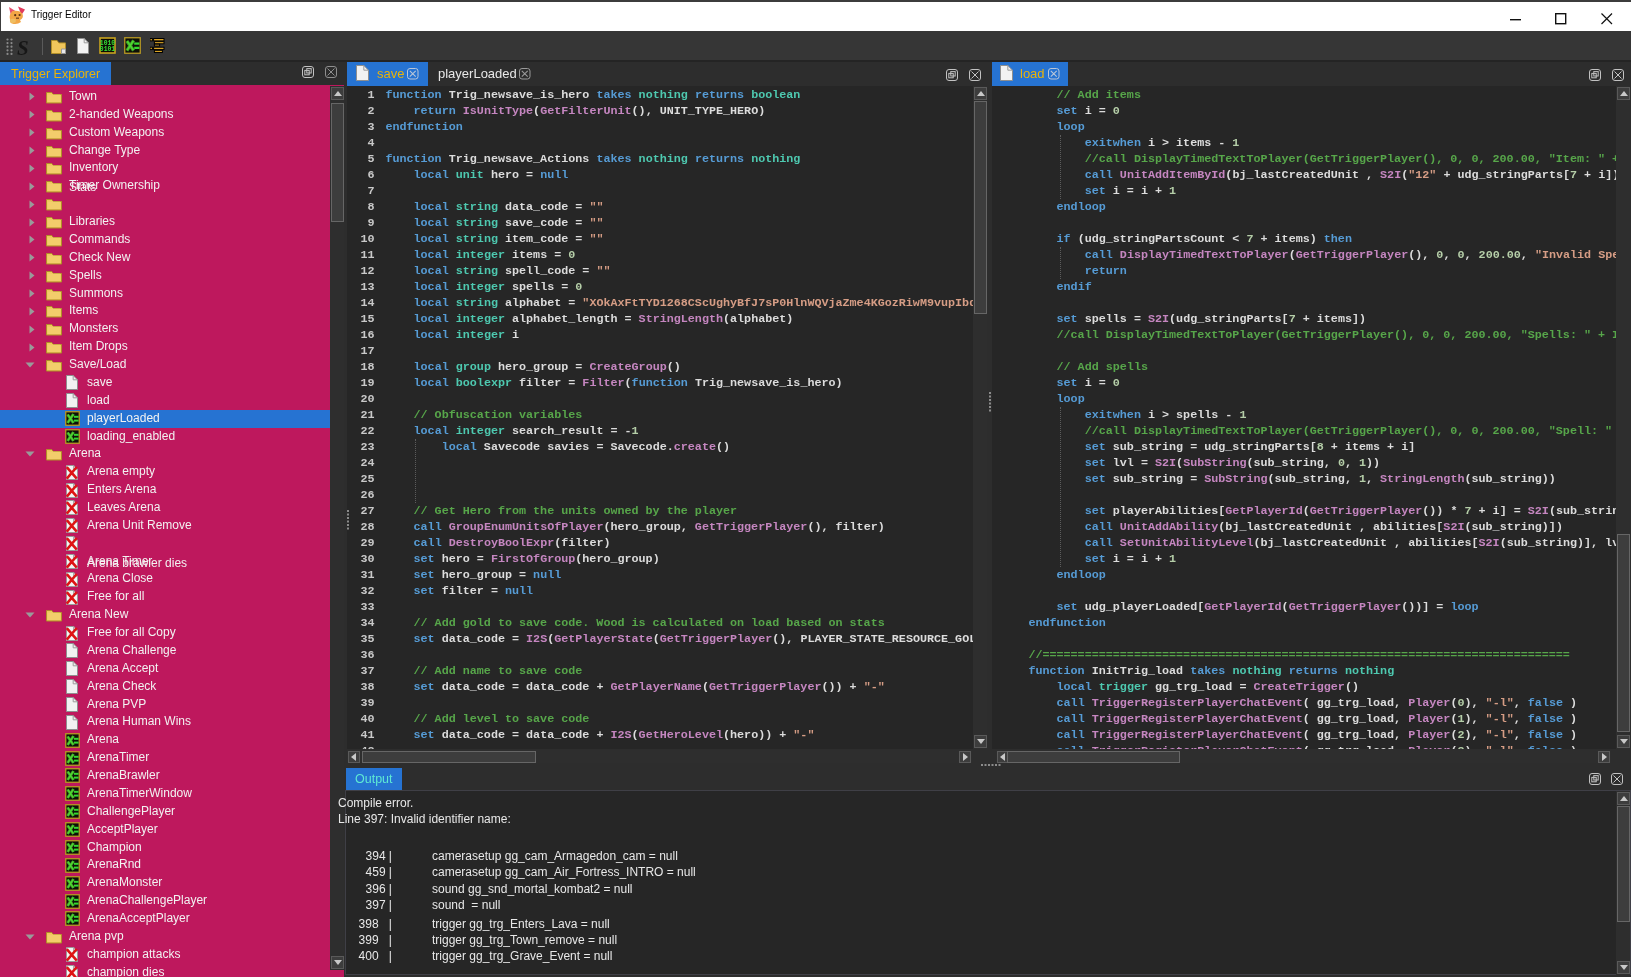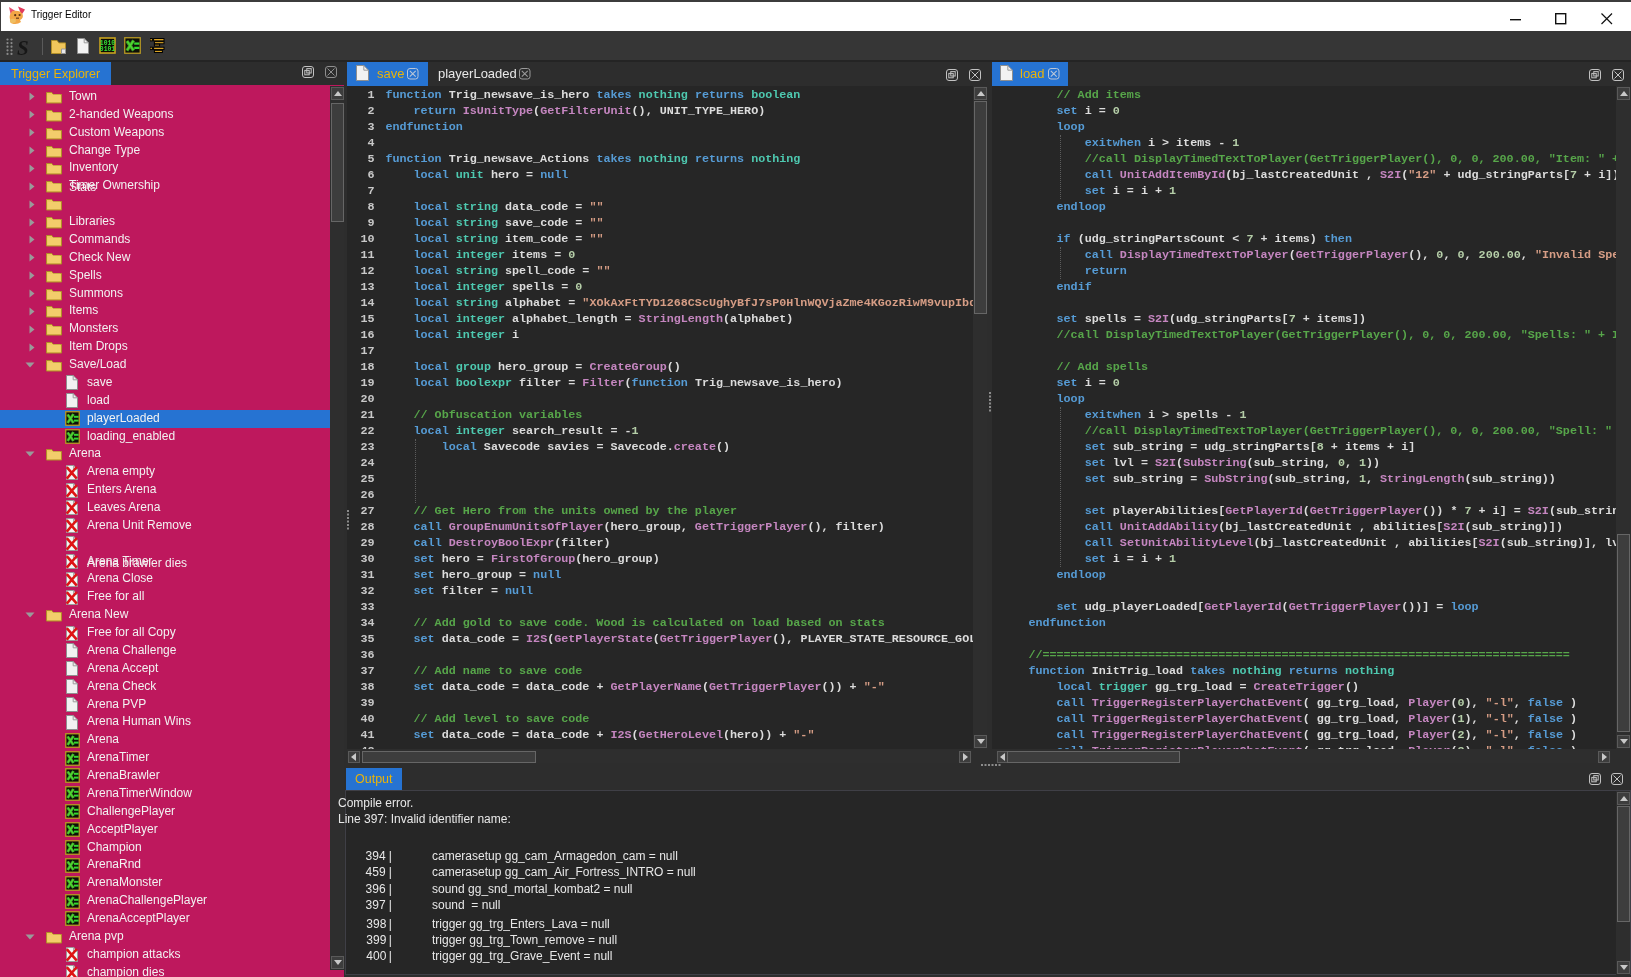--- a/index.html
+++ b/index.html
@@ -700,21 +700,21 @@
 <div class="abs sbthumb" style="left:1007px;top:750.5px;width:173px;height:12px"></div>
 <svg class="abs" style="left:981px;top:763.5px" width="20" height="2" viewBox="0 0 20 2">
     <rect x="0.0" y="0" width="2" height="2" fill="#8b8b8b"></rect>
     <rect x="3.5" y="0" width="2" height="2" fill="#8b8b8b"></rect>
     <rect x="7.0" y="0" width="2" height="2" fill="#8b8b8b"></rect>
     <rect x="10.5" y="0" width="2" height="2" fill="#8b8b8b"></rect>
     <rect x="14.0" y="0" width="2" height="2" fill="#8b8b8b"></rect>
     <rect x="17.5" y="0" width="2" height="2" fill="#8b8b8b"></rect>
   </svg>
 <div class="abs" style="left:346px;top:768px;width:56px;height:22px;background:#2673D2"></div>
-<div class="abs" style="left:355px;top:772px;font-size:12.5px;color:#eab308">Output</div>
+<div class="abs" style="left:355px;top:772px;font-size:12.5px;color:#5eead4">Output</div>
 <svg class="abs" style="left:1589px;top:773px" width="12" height="12" viewBox="0 0 12 12">
     <rect x="0.5" y="0.5" width="11" height="11" rx="2.5" fill="none" stroke="#c2c2c2"></rect>
     <rect x="2.8" y="4.4" width="4.4" height="4.4" fill="none" stroke="#c2c2c2"></rect>
     <rect x="4.8" y="2.6" width="4.4" height="4.4" fill="none" stroke="#c2c2c2"></rect>
   </svg>
 <svg class="abs" style="left:1611px;top:773px" width="12" height="12" viewBox="0 0 12 12">
     <rect x="0.5" y="0.5" width="11" height="11" rx="2.5" fill="none" stroke="#c2c2c2"></rect>
     <path d="M2.5 2.5 L9.5 9.5 M9.5 2.5 L2.5 9.5" stroke="#c2c2c2" stroke-width="1"></path>
   </svg>
 <div class="abs" style="left:345px;top:790px;width:1286px;height:185px;background:#262626;border:1px solid #3f3f46;overflow:hidden"></div>
@@ -725,21 +725,21 @@
 396
 397</div>
 <div class="abs out" style="left:388.7px;top:848.2px">|
 |
 |
 |</div>
 <div class="abs out" style="left:432px;top:848.2px">camerasetup gg_cam_Armagedon_cam = null
 camerasetup gg_cam_Air_Fortress_INTRO = null
 sound gg_snd_mortal_kombat2 = null
 sound  = null</div>
-<div class="abs out" style="left:356px;top:915.7px;width:40.6px;text-align:center">398
+<div class="abs out" style="left:338px;top:915.7px;width:40.6px;text-align:right">398
 399
 400</div>
 <div class="abs out" style="left:388.7px;top:915.7px">|
 |
 |</div>
 <div class="abs out" style="left:432px;top:915.7px">trigger gg_trg_Enters_Lava = null
 trigger gg_trg_Town_remove = null
 trigger gg_trg_Grave_Event = null</div>
 <div class="abs sbtrack" style="left:1616px;top:791px;width:14px;height:184px"></div>
 <div class="abs sbbtn" style="left:1616.5px;top:792px;width:13px;height:13px"></div>

